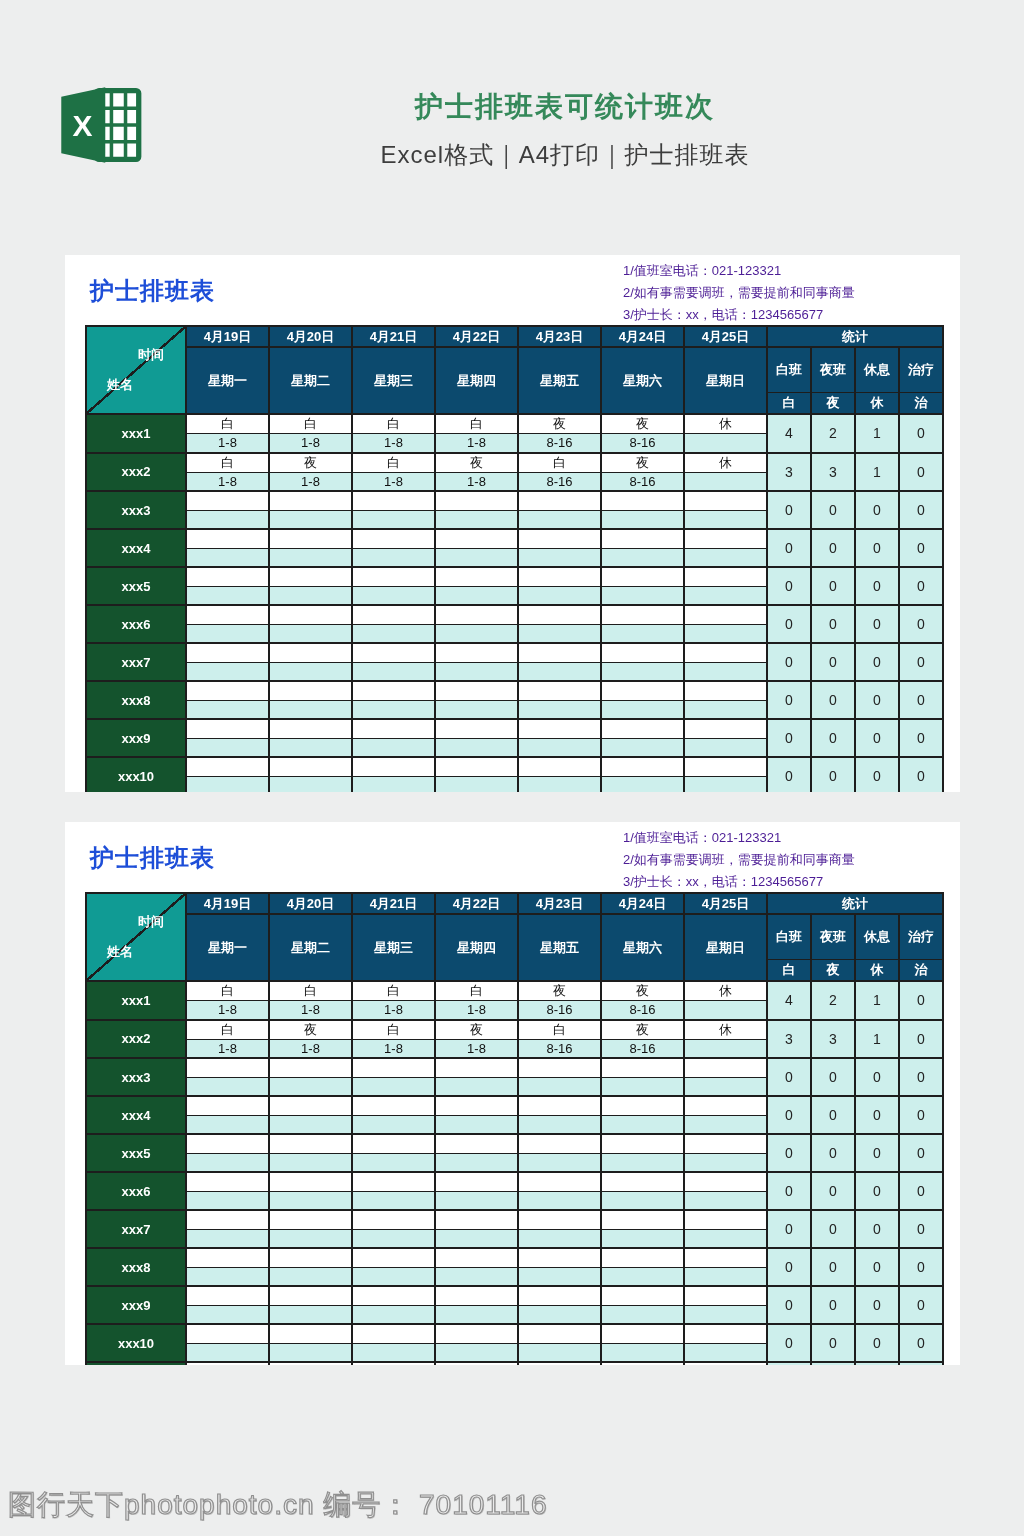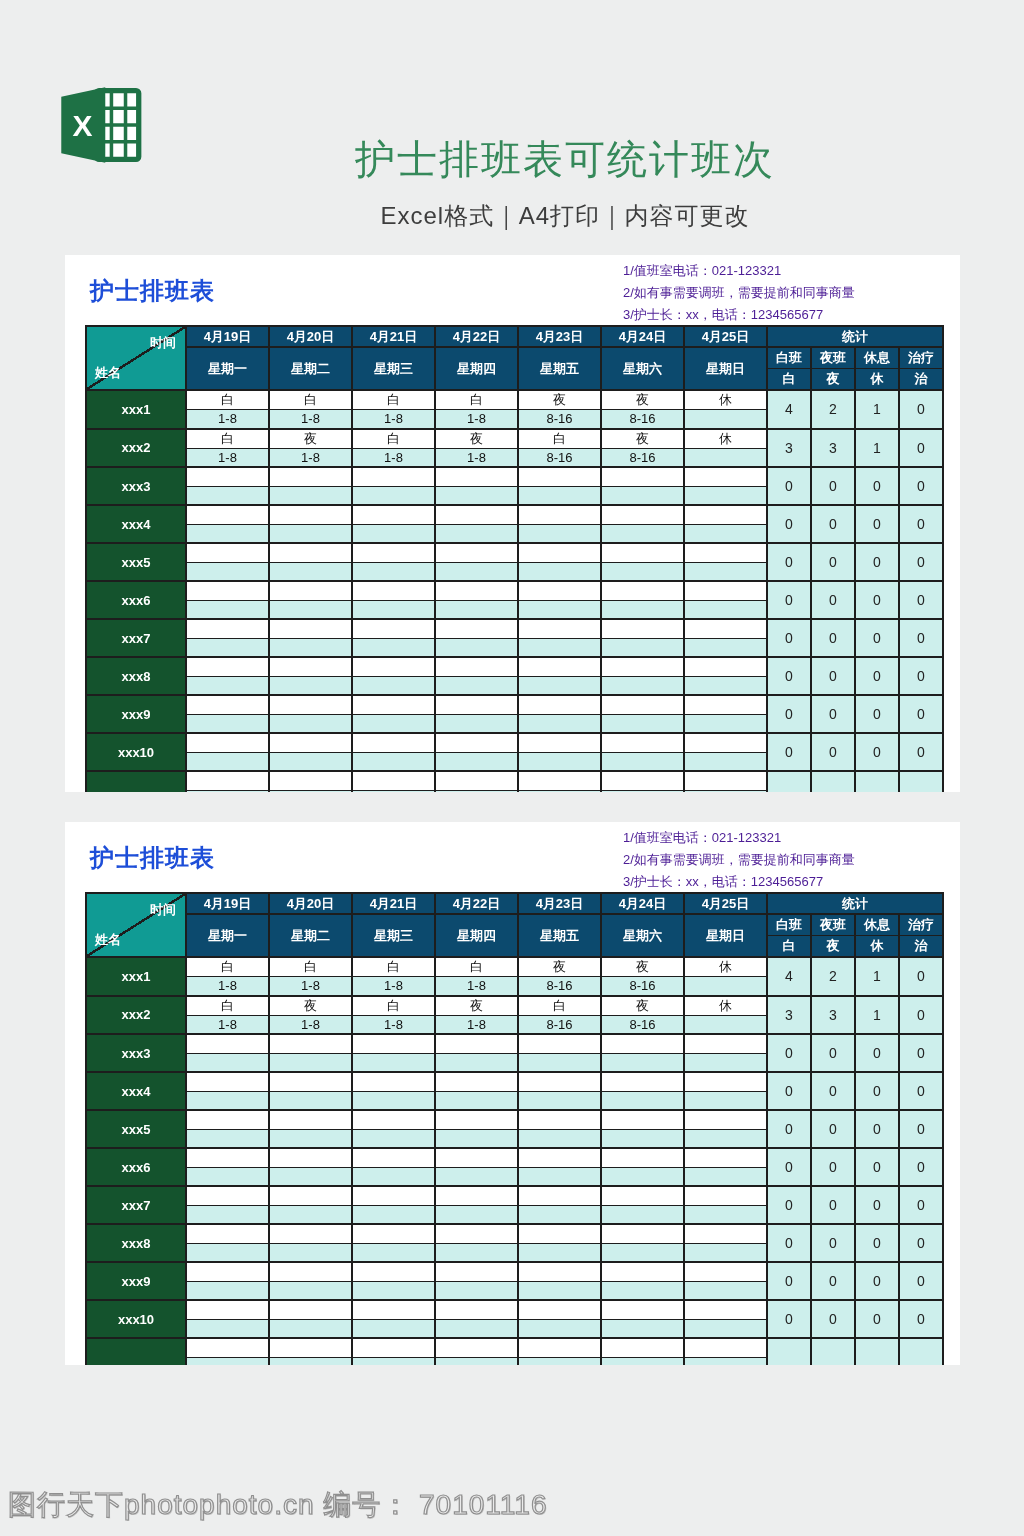--- a/index.html
+++ b/index.html
@@ -4,21 +4,21 @@
 <style>
   * { box-sizing: border-box; }
   html,body { margin:0; padding:0; }
   body { background:#ECEDED; font-family:"Liberation Sans","DejaVu Sans",sans-serif; }
 
   .page { position:relative; width:1024px; height:1536px; background:#EDEEEE; overflow:hidden; margin:0 auto; }
 
   
   .excel-icon { position:absolute; left:56px; top:84px; width:88px; height:82px; }
   .titles { position:absolute; left:110px; right:4px; top:88px; text-align:center; }
-  .page-title { font-size:40px; font-weight:normal; color:#35895A; letter-spacing:2px;margin-top:44px; }
+  .page-title { font-size:28px; font-weight:bold; color:#35895A; letter-spacing:2px; }
   .page-subtitle { margin-top:13px; font-size:24px; color:#3D3D3D; letter-spacing:1px; }
 
   
   .panel { position:absolute; left:65px; width:895px; background:#FFFFFF; overflow:hidden; }
   .panel-1 { top:255px; height:537px; }
   .panel-2 { top:822px; height:543px; }
 
   .tbl-title { position:absolute; left:25px; top:20px; font-size:24px; font-weight:bold; color:#1d4ed8; letter-spacing:1px; }
   .notes { position:absolute; left:533px; top:5px; font-size:13px; color:#4c1d95; line-height:22px; white-space:nowrap;margin-left:25px; }
 
@@ -33,21 +33,21 @@
   .teal { background:#0c4a6e; color:#FFFFFF; font-weight:700; }
   tr.h-dates th { height:21px; }
   tr.h-stats1 th { height:21px; border-bottom-width:1px; }
   tr.h-stats2 th { height:22px; border-top-width:1px; }
 
   td.name { background:#14532d; color:#FFFFFF; font-weight:600; }
   tr.shift-row td.shift { background:#FFFFFF; color:#111; height:19px; border-bottom-width:1px; }
   tr.time-row td.time  { background:#CDEFEC; color:#111; height:19px; border-top-width:1px; }
   td.stat { background:#CDEFEC; color:#222; font-size:14px; }
 
-  th.corner { position:relative; padding:0;
+  th.corner { position:relative; padding:12px;
     background-color:#109B94;
     background-image:linear-gradient(to bottom right,
       rgba(0,0,0,0) calc(50% - 1.2px), #1D1D1D calc(50% - 1.2px),
       #1D1D1D calc(50% + 1.2px), rgba(0,0,0,0) calc(50% + 1.2px));
     margin-left:30px;
   }
   .corner-wrap { position:relative; width:100%; height:62px; }
   .corner-top { position:absolute; right:9px; top:7px; color:#fff; font-size:13px; font-weight:600; }
   .corner-bottom { position:absolute; left:8px; bottom:7px; color:#fff; font-size:13px; font-weight:600; }
 
@@ -74,21 +74,21 @@
           <line x1="46" y1="65" x2="94" y2="65"></line>
           <line x1="63" y1="7" x2="63" y2="85"></line>
           <line x1="79" y1="7" x2="79" y2="85"></line>
         </g>
         <polygon points="6,14 56,3 56,89 6,78" fill="#1E7145"></polygon>
         <text x="30" y="58" font-size="34" font-weight="bold" fill="#FFFFFF" text-anchor="middle" font-family="Liberation Sans, sans-serif">X</text>
       </svg>
     </div>
     <div class="titles">
       <div class="page-title">护士排班表可统计班次</div>
-      <div class="page-subtitle">Excel格式｜A4打印｜内容可更改</div>
+      <div class="page-subtitle">Excel格式｜A4打印｜护士排班表</div>
     </div>
   </div>
 
   <section class="panel panel-1">
     <div class="tbl-title">护士排班表</div>
     <div class="notes">
       <div>1/值班室电话：021-123321</div>
       <div>2/如有事需要调班，需要提前和同事商量</div>
       <div>3/护士长：xx，电话：1234565677</div>
     </div>

